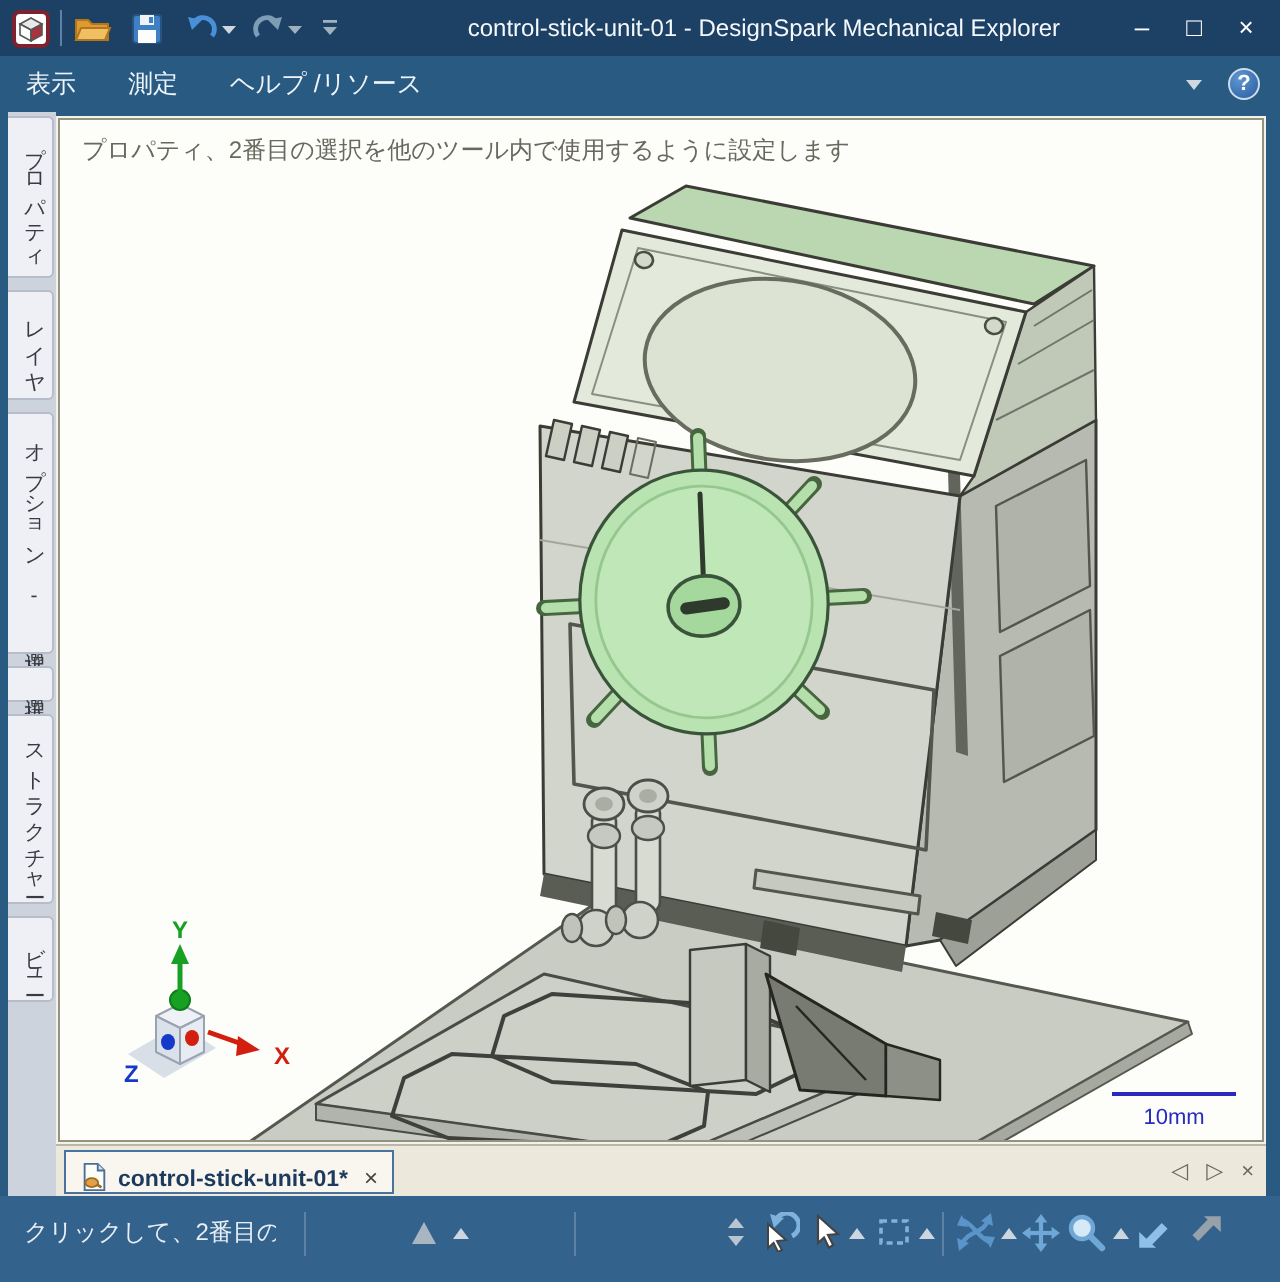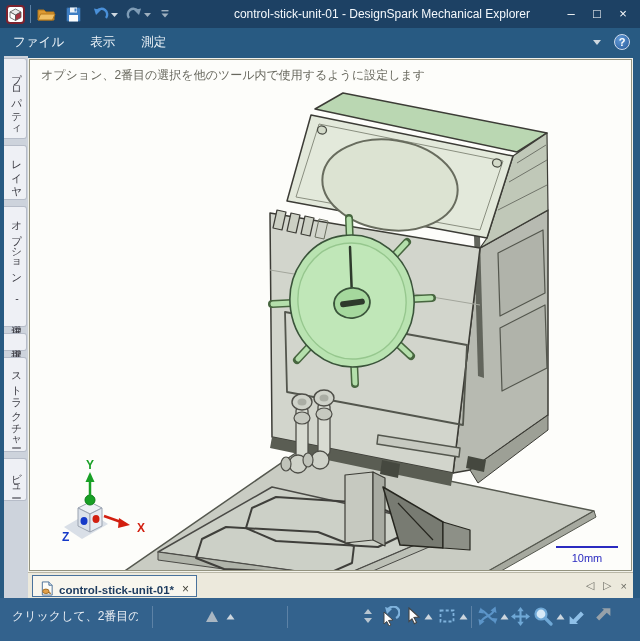--- a/index.html
+++ b/index.html
@@ -113,23 +113,23 @@
   </span>
   <div class="win-title">control-stick-unit-01 - DesignSpark Mechanical Explorer</div>
   <div class="win-controls">
     <span class="win-btn">–</span>
     <span class="win-btn">□</span>
     <span class="win-btn">×</span>
   </div>
 </div>
 
 <div class="menubar">
-  <span class="menu-item">ファイル</span>
   <span class="menu-item">表示</span>
   <span class="menu-item">測定</span>
+  <span class="menu-item">ヘルプ /リソース</span>
   <span class="menubar-right">
     <svg width="10" height="7" viewBox="0 0 10 7">
       <polygon points="1,1 9,1 5,6" fill="#cfd8e0"></polygon>
     </svg>
     <span class="help-circle">?</span>
   </span>
 </div>
 
 <div class="workarea">
 
@@ -249,21 +249,21 @@
             <text x="107" y="472" font-size="12" font-weight="bold" fill="#d21f10">X</text>
             <text x="32" y="481" font-size="12" font-weight="bold" fill="#1539c8">Z</text>
           </g>
 
           <g>
             <line x1="526" y1="487" x2="588" y2="487" stroke="#2a2ac0" stroke-width="2"></line>
             <text x="557" y="502" text-anchor="middle" font-size="11" fill="#2a2ac0">10mm</text>
           </g>
         </g>
       </svg>
-      <div class="hint">オプション、2番目の選択を他のツール内で使用するように設定します</div>
+      <div class="hint">プロパティ、2番目の選択を他のツール内で使用するように設定します</div>
     </div>
   </div>
 
   <div class="tabstrip">
     <div class="doc-tab">
       <svg width="14" height="15" viewBox="0 0 14 16">
         <path d="M2,1 L9,1 L12.5,4.5 L12.5,15 L2,15 Z" fill="#fdfdf8" stroke="#4a6f96" stroke-width="1"></path>
         <path d="M9,1 L9,4.5 L12.5,4.5" fill="#d5e2ee" stroke="#4a6f96" stroke-width="1"></path>
         <ellipse cx="5.8" cy="11" rx="3.4" ry="2.4" fill="#e2a04a" stroke="#a06a20" stroke-width="1"></ellipse>
         <path d="M8.5,12 L11,13.5" stroke="#a06a20" stroke-width="1.4"></path>

